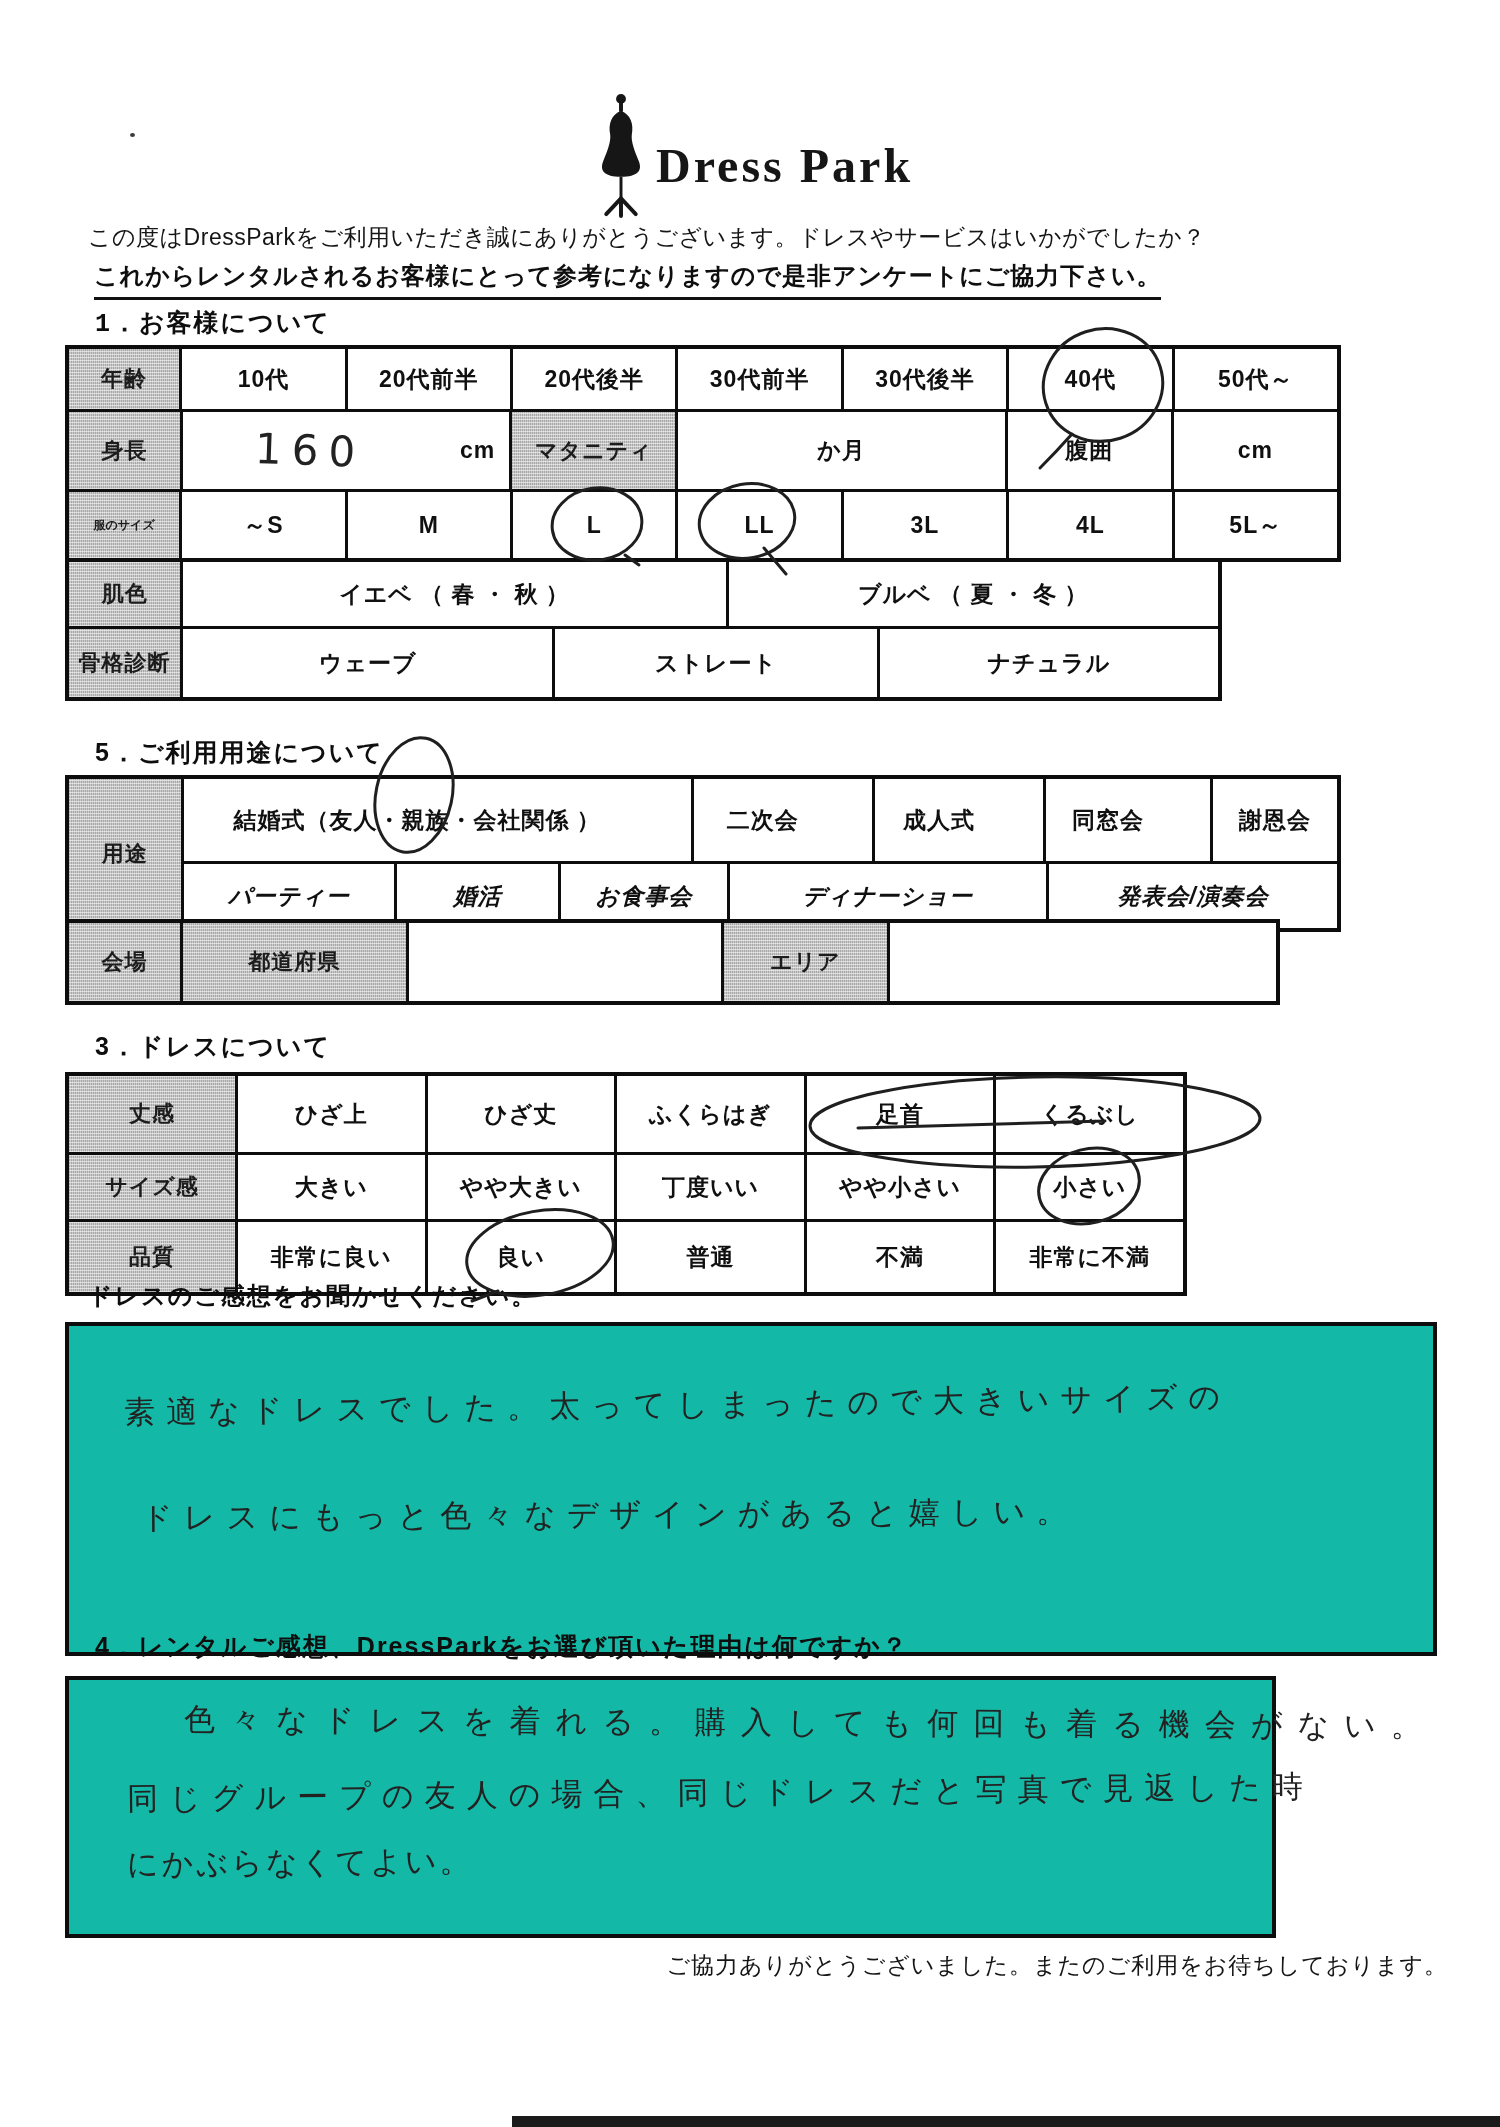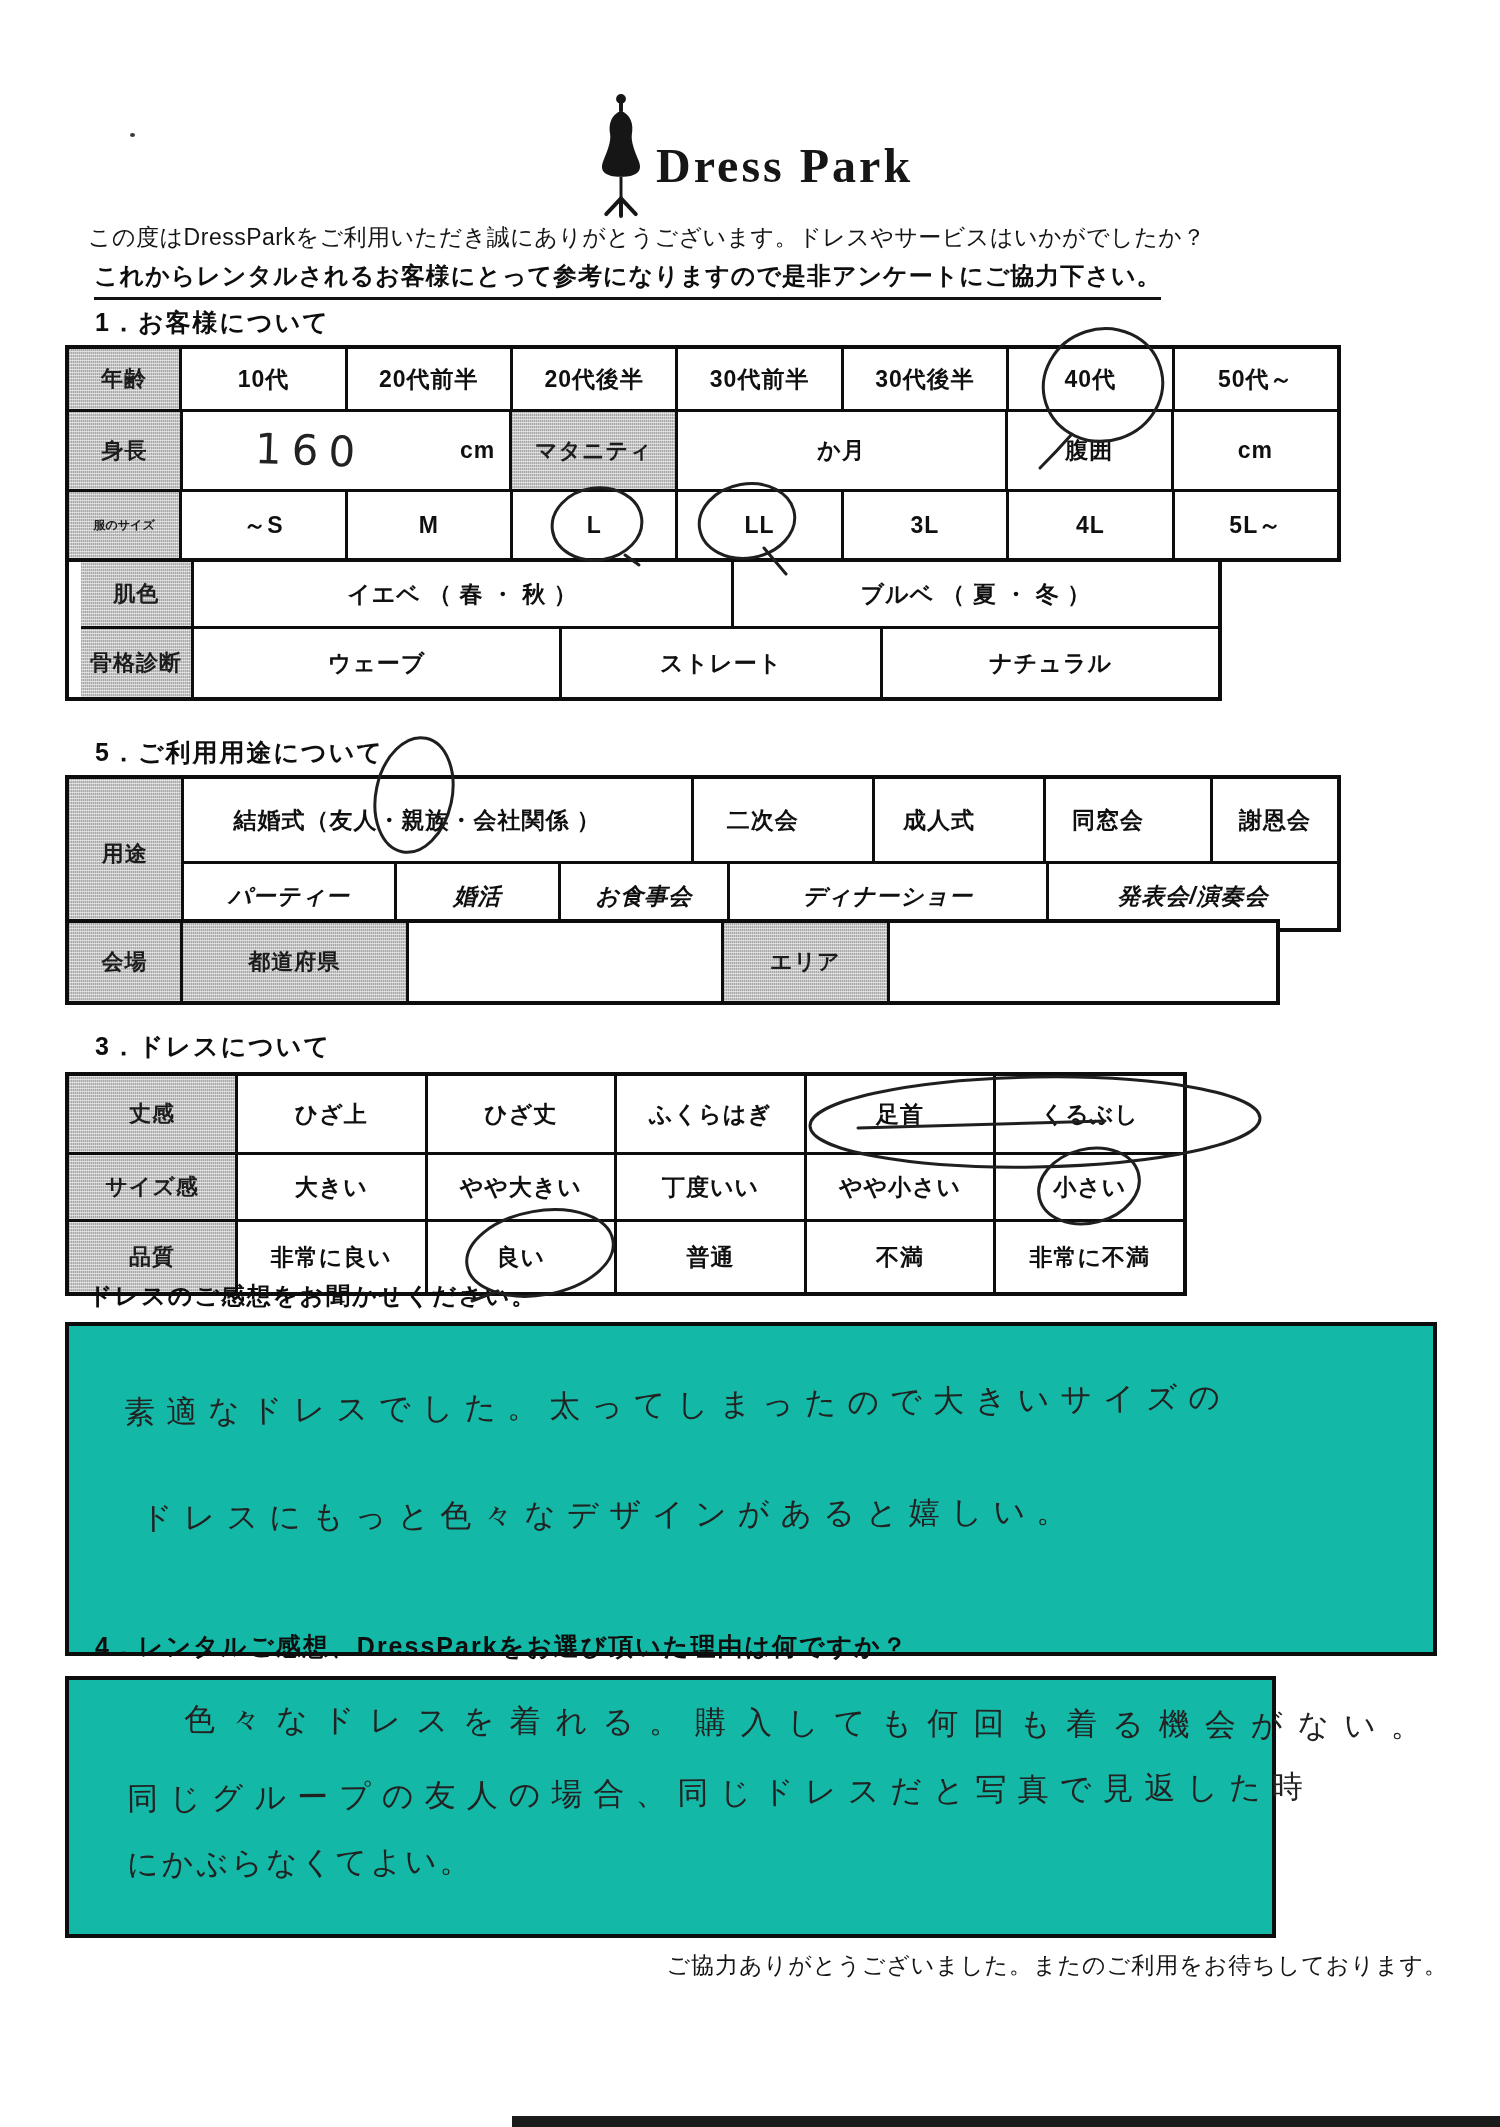--- a/index.html
+++ b/index.html
@@ -60,21 +60,21 @@
       <path d="M30 19 C 20 23, 17 33, 19 43 C 20 51, 16 60, 12 70 C 8 80, 13 86, 30 86 C 47 86, 52 80, 48 70 C 44 60, 40 51, 41 43 C 43 33, 40 23, 30 19 Z" fill="#161616"></path>
       <rect x="28.5" y="86" width="3" height="24" fill="#161616"></rect>
       <path d="M30 108 L 15 124 M30 108 L 45 124 M30 108 L 30 126" stroke="#161616" stroke-width="4" fill="none" stroke-linecap="round"></path>
     </svg>
     <span class="logo-text">Dress Park</span>
   </div>
 
   <div class="intro1">この度はDressParkをご利用いただき誠にありがとうございます。ドレスやサービスはいかがでしたか？</div>
   <div class="intro2">これからレンタルされるお客様にとって参考になりますので是非アンケートにご協力下さい。</div>
 
-  <div class="sec-heading" style="left:95px; top:306px;">1．お客様について</div>
+  <div class="sec-heading" style="left:95px; top:306px;font-family:Liberation Mono, monospace;">1．お客様について</div>
 
   <div class="tbl" style="left:65px; top:345px; width:1276px;">
     <div class="trow" style="height:60px;">
       <div class="tc lbl" style="flex:112">年齢</div>
       <div class="tc bl" style="flex:165">10代</div>
       <div class="tc bl" style="flex:165">20代前半</div>
       <div class="tc bl" style="flex:165">20代後半</div>
       <div class="tc bl" style="flex:165">30代前半</div>
       <div class="tc bl" style="flex:165">30代後半</div>
       <div class="tc bl" style="flex:165">40代</div>
@@ -96,21 +96,21 @@
       <div class="tc bl" style="flex:165">～S</div>
       <div class="tc bl" style="flex:165">M</div>
       <div class="tc bl" style="flex:165">L</div>
       <div class="tc bl" style="flex:165">LL</div>
       <div class="tc bl" style="flex:165">3L</div>
       <div class="tc bl" style="flex:165">4L</div>
       <div class="tc bl" style="flex:165">5L～</div>
     </div>
   </div>
 
-  <div class="tbl" style="left:65px; top:558px; width:1157px;padding-left:12px;">
+  <div class="tbl" style="left:65px; top:558px; width:1157px;">
     <div class="trow" style="height:64px;">
       <div class="tc lbl" style="flex:112">肌色</div>
       <div class="tc bl" style="flex:545">イエベ （ 春 ・ 秋 ）</div>
       <div class="tc bl" style="flex:492">ブルベ （ 夏 ・ 冬 ）</div>
     </div>
     <div class="trow sep" style="height:68px;">
       <div class="tc lbl" style="flex:112">骨格診断</div>
       <div class="tc bl" style="flex:372">ウェーブ</div>
       <div class="tc bl" style="flex:324">ストレート</div>
       <div class="tc bl" style="flex:341">ナチュラル</div>

